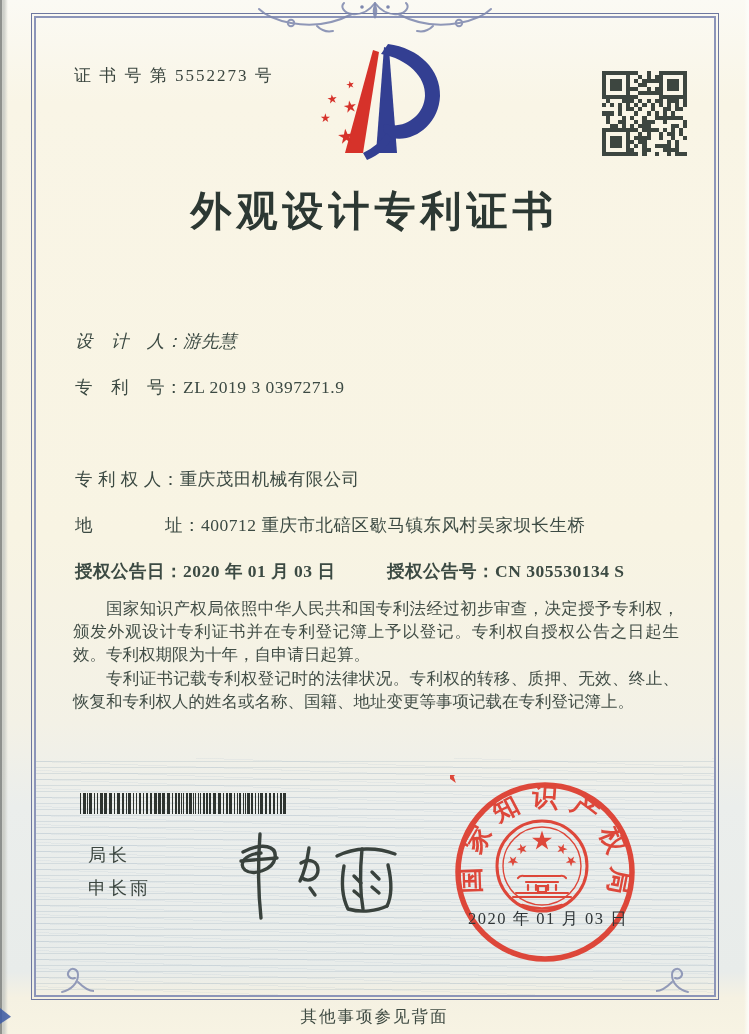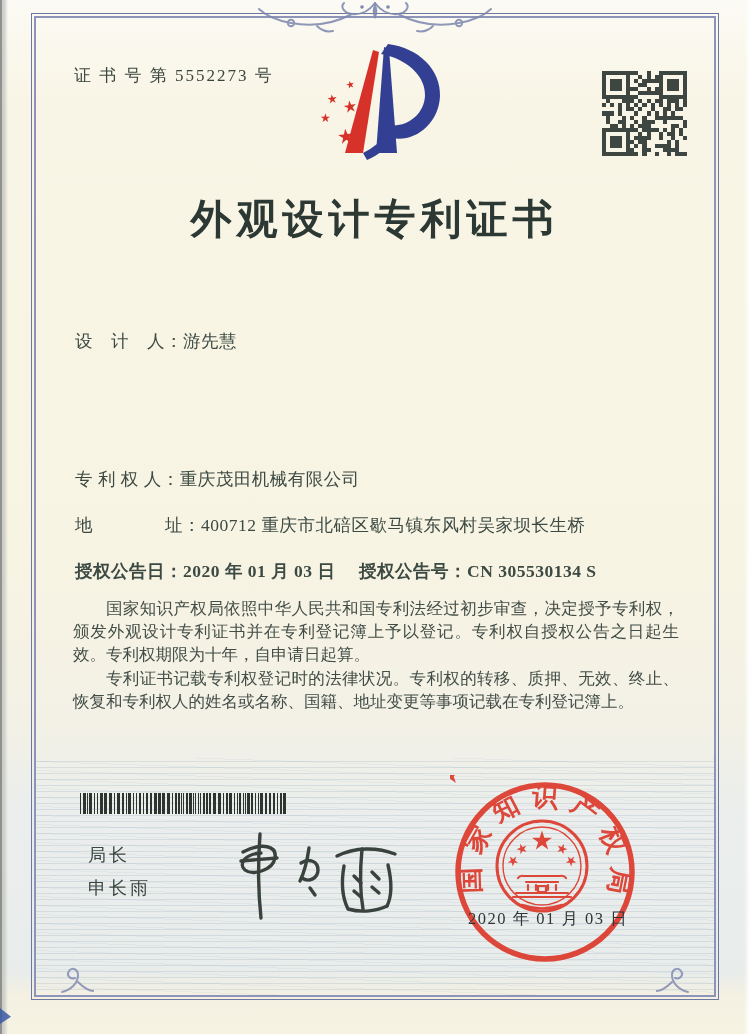--- a/index.html
+++ b/index.html
@@ -41,26 +41,26 @@
   .s2{left:27px;top:53px;font-size:12px;transform:rotate(-8deg);}
   .s3{left:43px;top:59px;font-size:16px;transform:rotate(-10deg);}
   .s4{left:20px;top:72px;font-size:12px;}
   .s5{left:37px;top:86px;font-size:20px;transform:rotate(-6deg);}
   
   .qr{position:absolute;left:602px;top:71px;width:85px;height:85px;display:grid;
     grid-template-columns:repeat(21,1fr);grid-template-rows:repeat(21,1fr);}
   .qr div{width:100%;height:100%;}
   .qr .on{background:#3d4640;}
   
-  .doc-title{position:absolute;left:0;right:0;top:184px;margin:8px;text-align:center;
+  .doc-title{position:absolute;left:0;right:0;top:184px;margin:0;text-align:center;
     font-size:41px;font-weight:700;letter-spacing:5px;color:#2c3833;}
   
   .row{position:absolute;left:75px;font-size:17.5px;color:#3c4a43;white-space:nowrap;letter-spacing:.5px;}
-  .r1{top:283px;} .r2{top:329px;} .r3{top:375px;} .r4{top:421px;} .r5{top:467px;} .r6{top:513px;} .r7{top:559px;font-weight:bold;}
-  .grant-no{position:absolute;left:284px;top:0;}
+  .r1{top:283px;} .r2{top:329px;font-style:italic;} .r3{top:375px;} .r4{top:421px;} .r5{top:467px;} .r6{top:513px;} .r7{top:559px;font-weight:bold;}
+  .grant-no{position:absolute;left:312px;top:0;}
   
   .para{position:absolute;left:73px;width:606px;font-size:16.5px;line-height:23px;
     text-align:justify;text-indent:2em;color:#414d46;margin:0;}
   .p1{top:597px;} .p2{top:667px;}
   
   .barcode{position:absolute;left:80px;top:793px;width:211px;height:21px;display:flex;align-items:stretch;}
   .barcode i{display:block;background:#2e3430;}
   
   .sig-role{position:absolute;left:88px;top:843px;font-size:18px;letter-spacing:3px;color:#3a453f;font-family:"Liberation Sans",sans-serif;}
   .sig-name{position:absolute;left:88px;top:876px;font-size:18px;letter-spacing:3px;color:#3a453f;font-family:Liberation Serif, serif;}
@@ -569,20 +569,21 @@
       <div class="on"></div>
       <div></div>
       <div class="on"></div>
       <div class="on"></div>
       <div class="on"></div>
     </div>
 
   <h1 class="doc-title">外观设计专利证书</h1>
 
   <div class="row r2"><span>设　计　人：</span><span>游先慧</span></div>
+  <div class="row r3"><span>专　利　号：</span><span>ZL 2019 3 0397271.9</span></div>
   <div class="row r5"><span>专 利 权 人：</span><span>重庆茂田机械有限公司</span></div>
   <div class="row r6"><span>地　　　　址：</span><span>400712 重庆市北碚区歇马镇东风村吴家坝长生桥</span></div>
   <div class="row r7">
     <span><span>授权公告日：</span><span>2020 年 01 月 03 日</span></span>
     <span class="grant-no"><span>授权公告号：</span><span>CN 305530134 S</span></span>
   </div>
 
   <p class="para p2">专利证书记载专利权登记时的法律状况。专利权的转移、质押、无效、终止、恢复和专利权人的姓名或名称、国籍、地址变更等事项记载在专利登记簿上。</p>
   <p class="para p1">国家知识产权局依照中华人民共和国专利法经过初步审查，决定授予专利权，颁发外观设计专利证书并在专利登记簿上予以登记。专利权自授权公告之日起生效。专利权期限为十年，自申请日起算。</p>
 
@@ -695,17 +696,18 @@
         <path d="M78,110 L78,115 M86,110 L86,115 M98,110 L98,115 M106,110 L106,115"></path>
         <path d="M66,118 L118,118"></path>
         <path d="M63,122 L121,122"></path>
         <path d="M88,111 L96,111 L96,117 L88,117 Z"></path>
         <path d="M72,130 Q92,137 112,130" stroke-width="2.6"></path>
       </g>
     </g>
   </svg>
   <div class="seal-date">2020 年 01 月 03 日</div>
 
+  <div class="foot-note">其他事项参见背面</div>
 
   <div class="scan-edge-left"></div>
   <div class="scan-edge-right"></div>
   <div class="corner-chip"></div>
 </div>
 
 </body></html>

